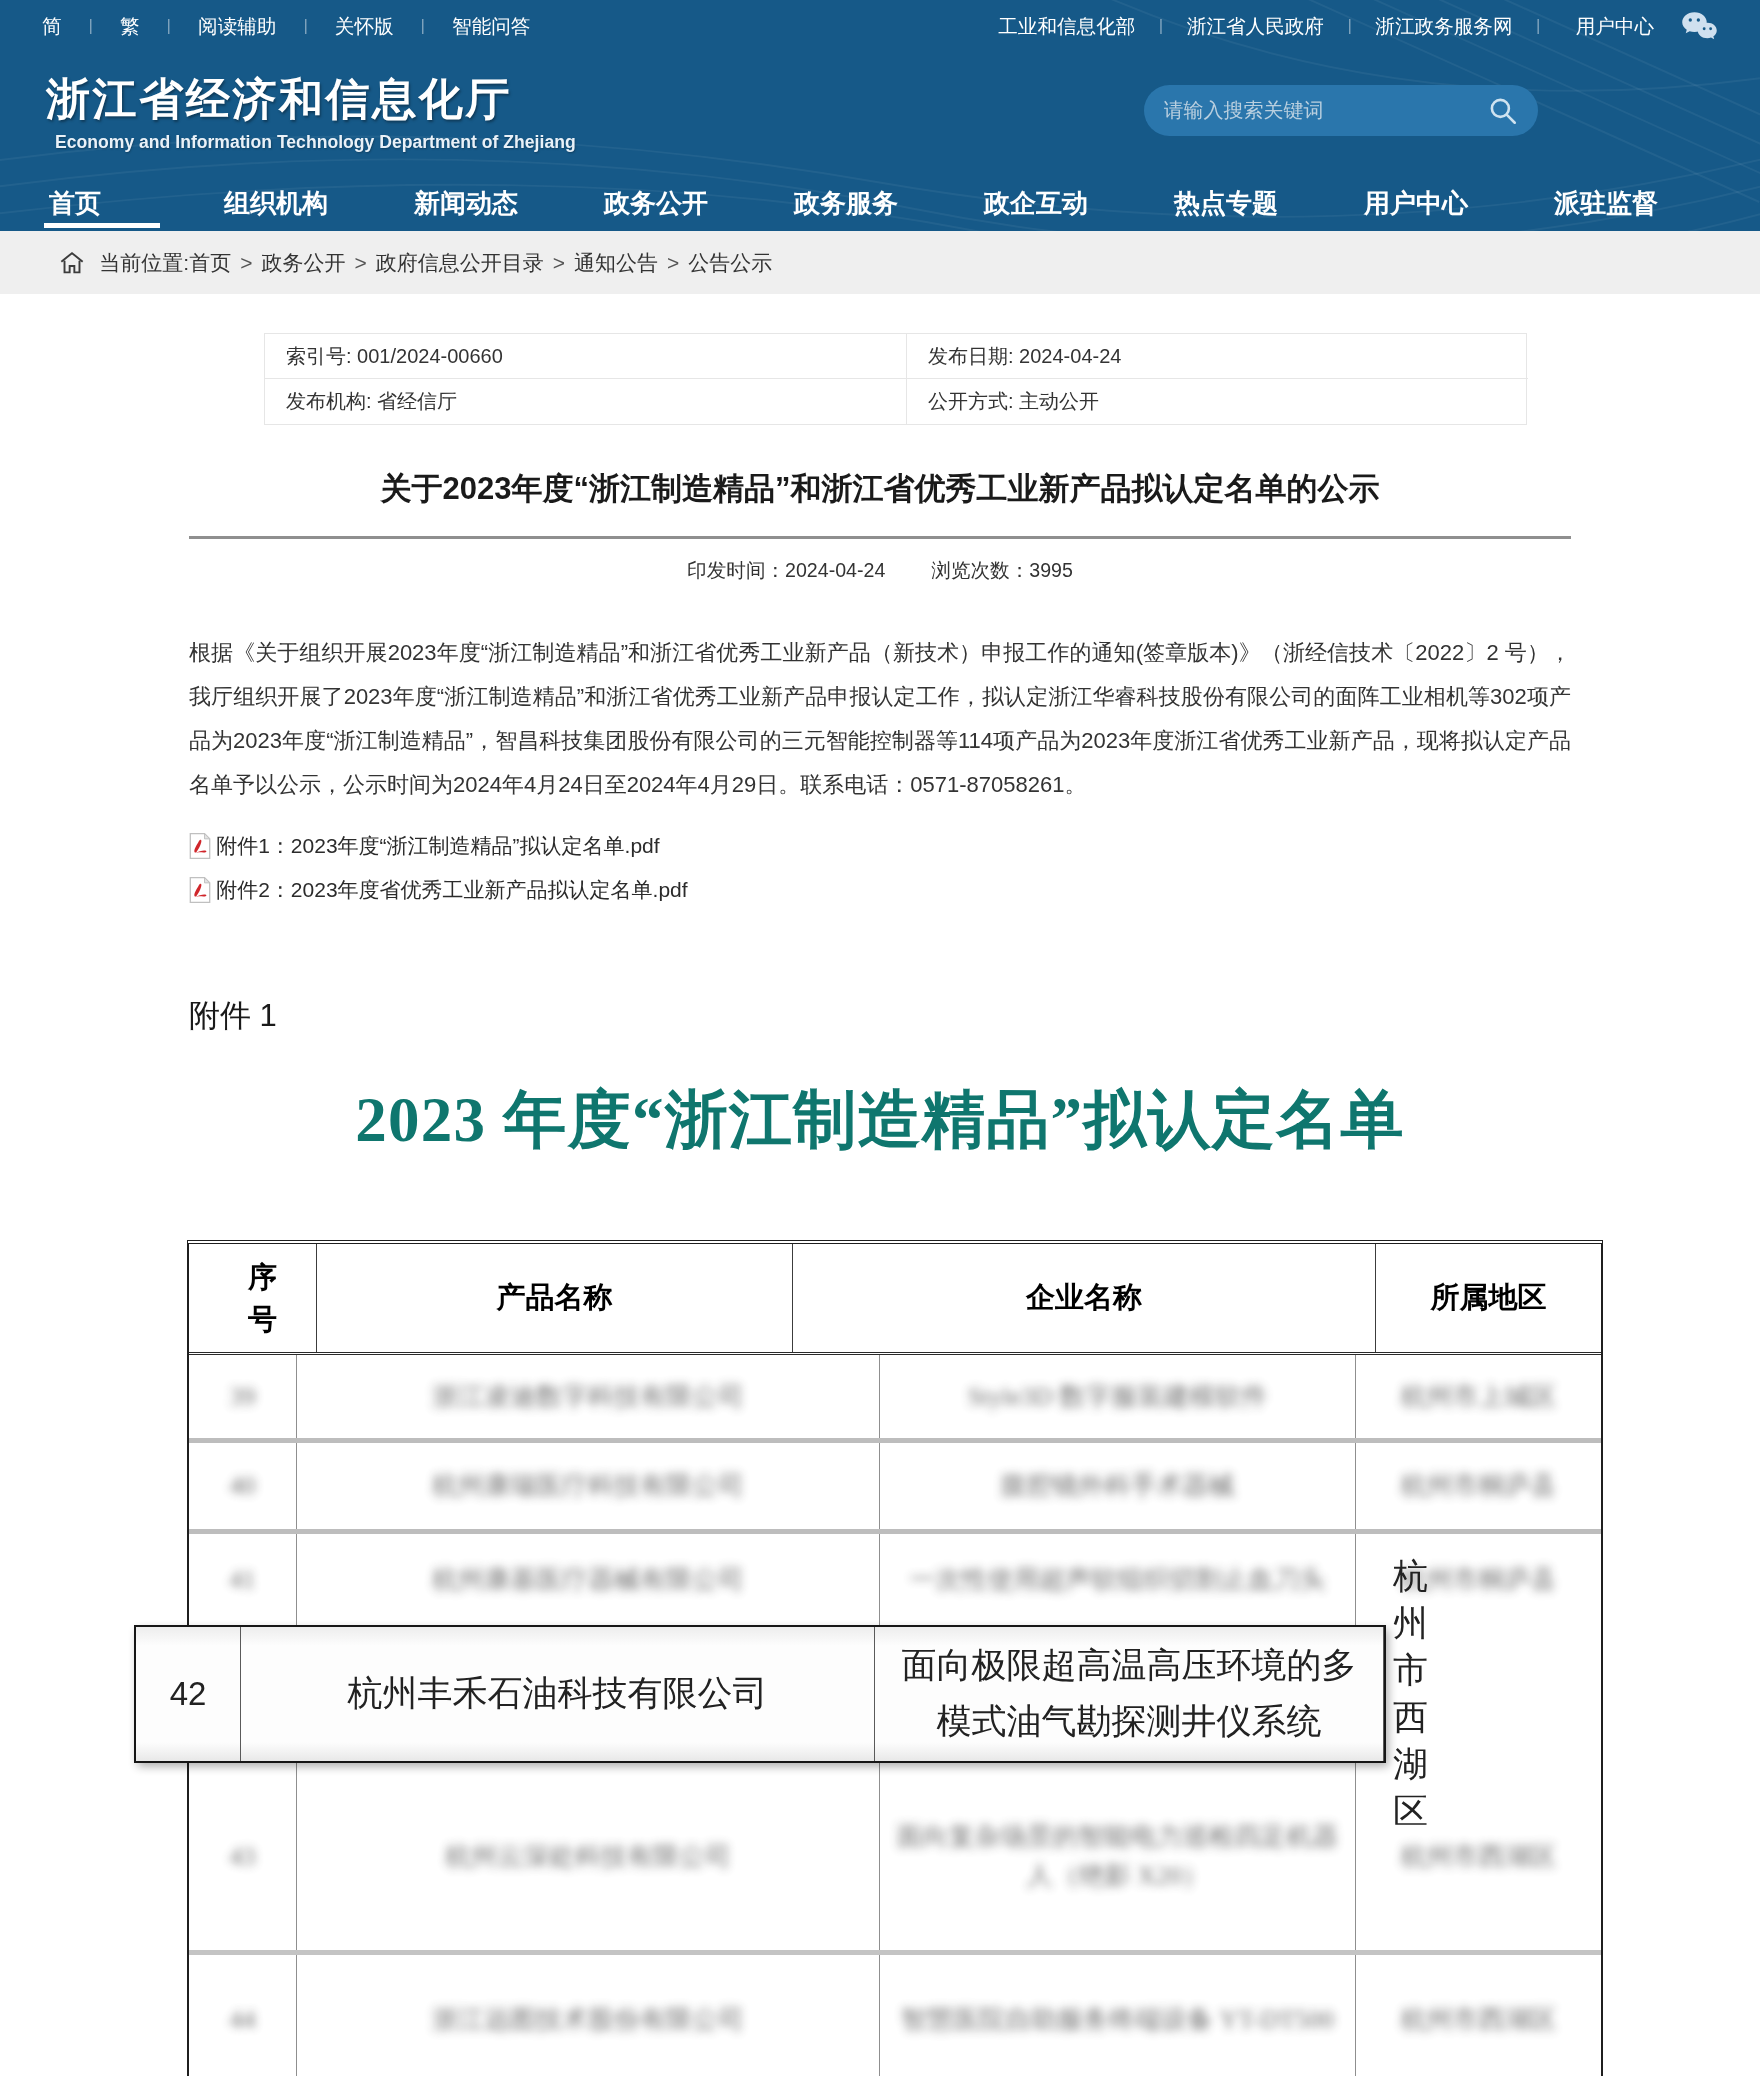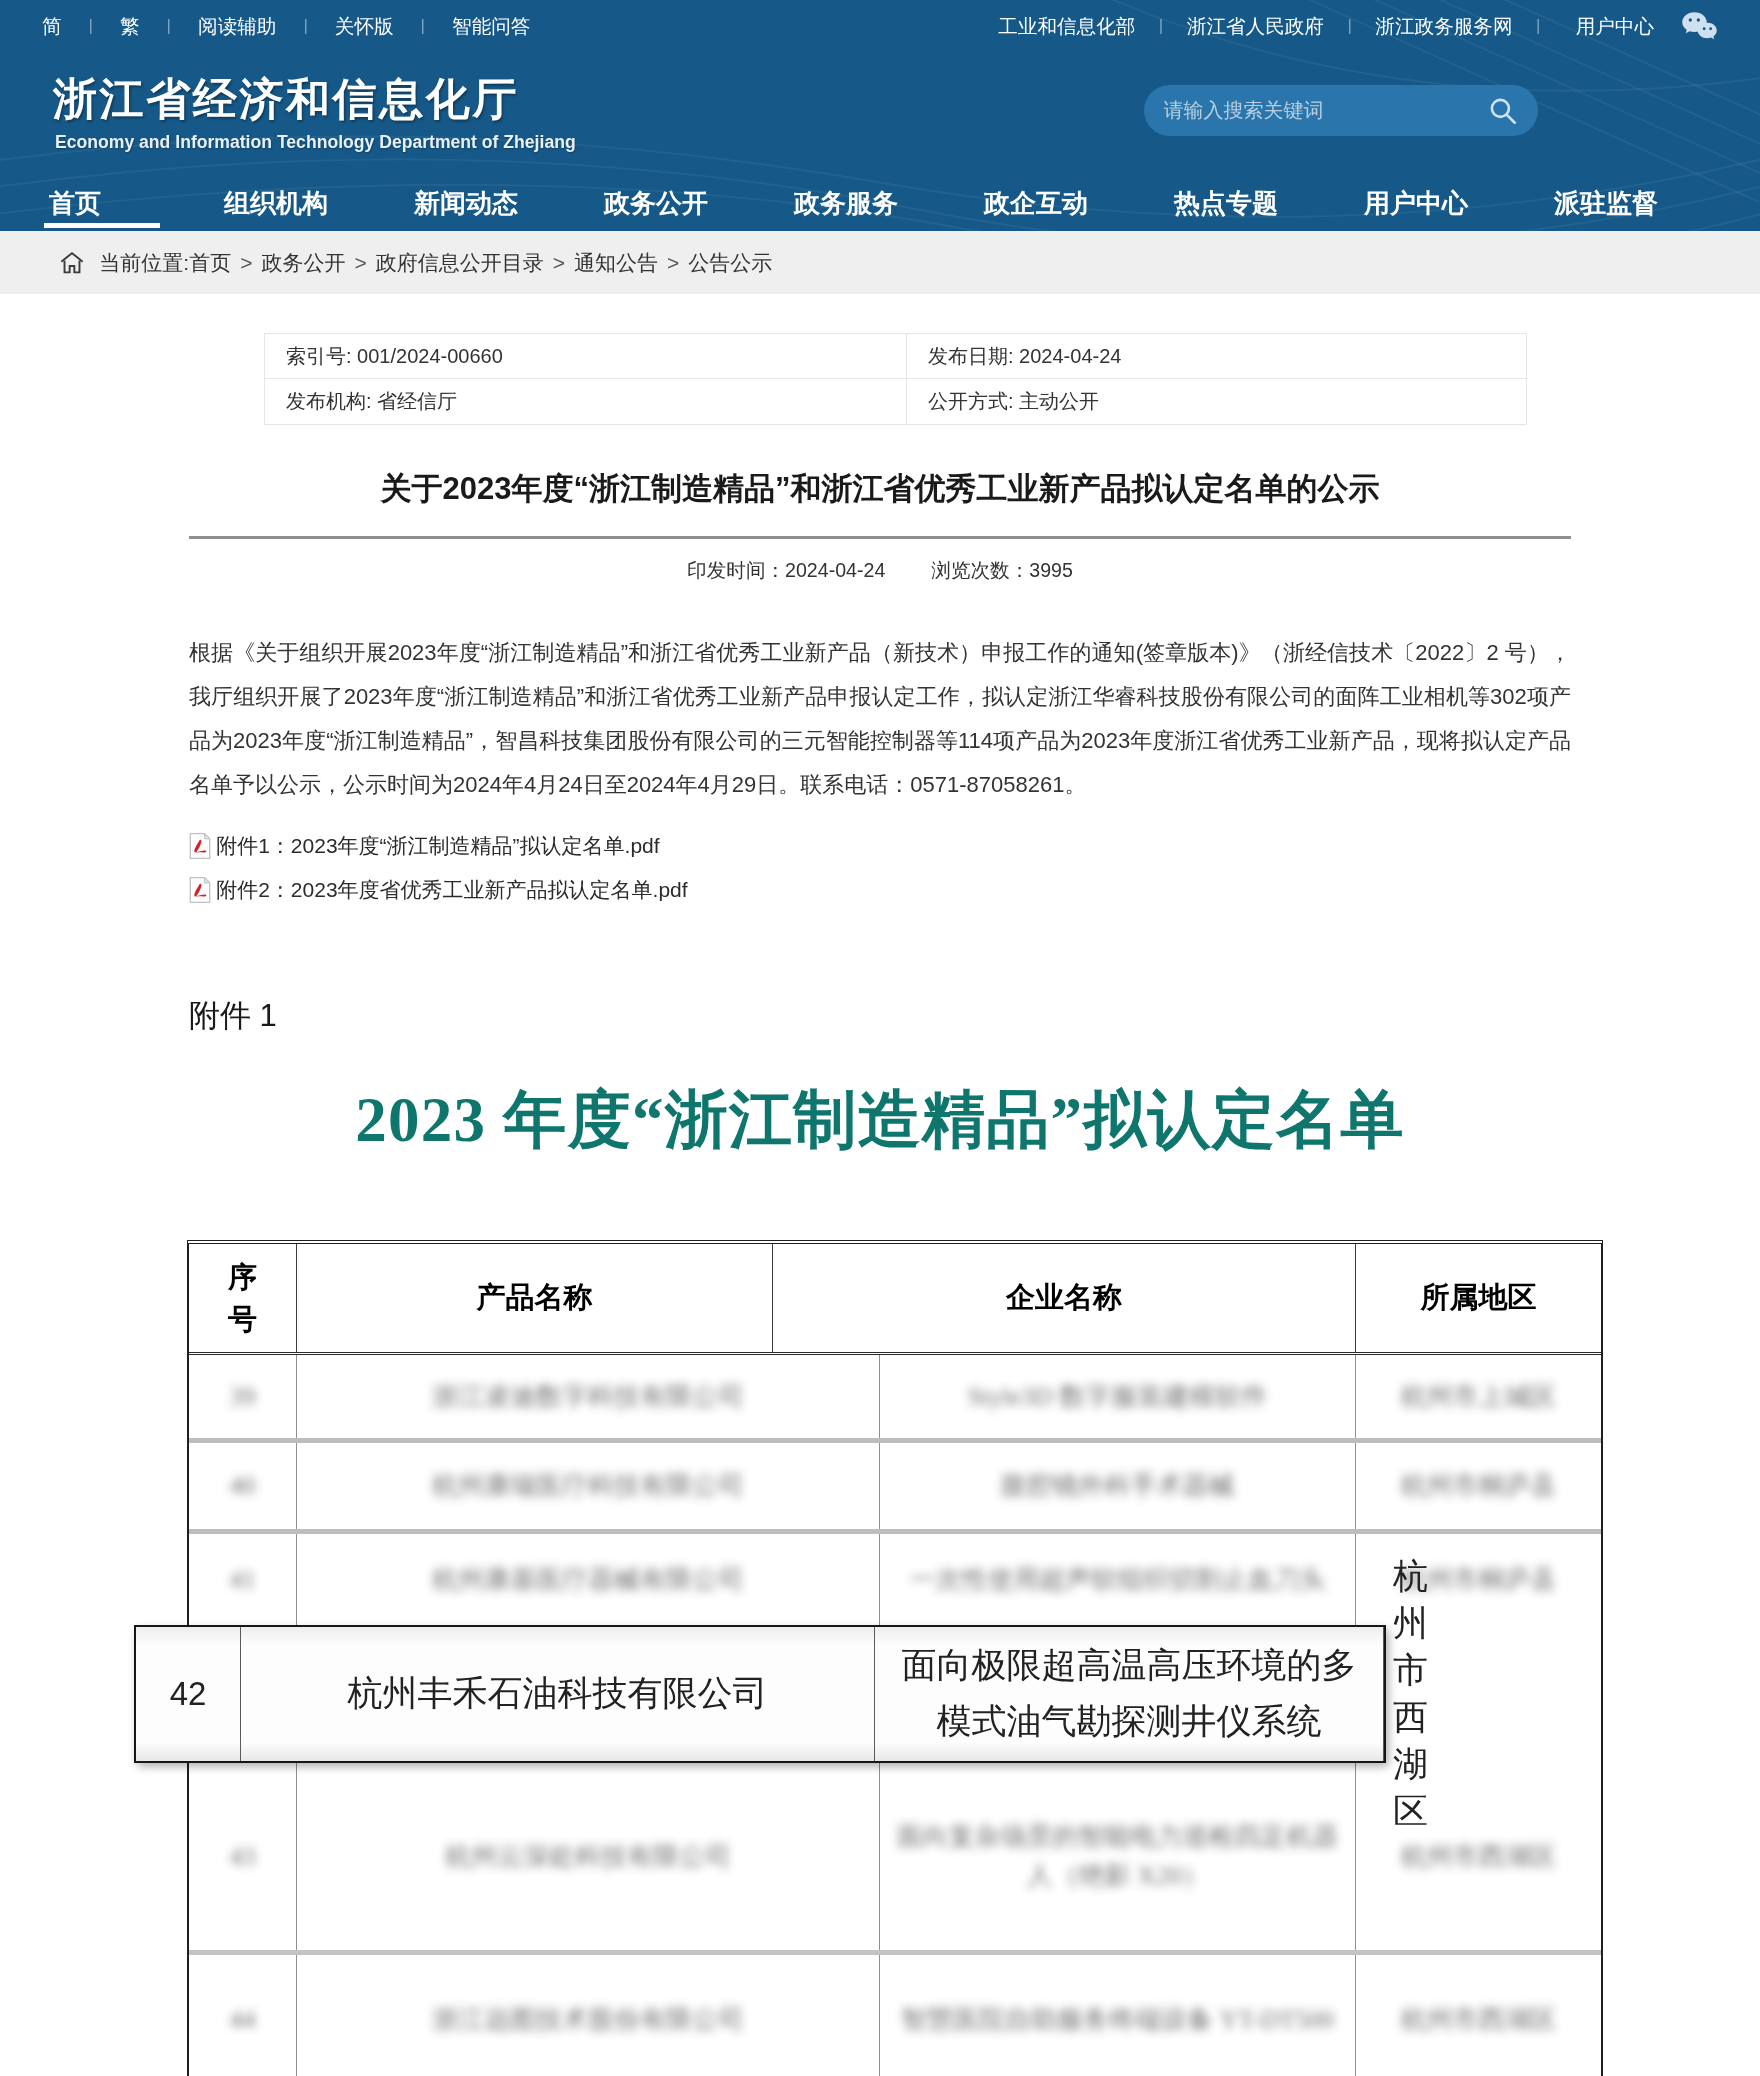--- a/index.html
+++ b/index.html
@@ -13,21 +13,21 @@
   .topbar { position:relative; display:flex; justify-content:space-between; align-items:center;
             height:52px; padding:0 42px; color:#fff; font-size:19.6px; }
   .toplinks { display:flex; align-items:center; list-style:none; }
   .toplinks li { display:flex; align-items:center; cursor:pointer; white-space:nowrap; }
   .toplinks li:not(:last-child)::after { content:"|"; color:rgba(255,255,255,.45);
             font-weight:200; margin:0 27px; font-size:17px; }
   .toplinks.right li:not(:last-child)::after { margin:0 23.5px; }
   .wechat { margin-left:26px; display:flex; align-items:center; cursor:pointer; }
 
   .logo-area { position:relative; height:124px; }
-  .site-name { position:absolute; left:53px; top:18px; color:#fff; font-size:44px; font-weight:bold;
+  .site-name { position:absolute; left:46px; top:18px; color:#fff; font-size:44px; font-weight:bold;
                letter-spacing:2.6px; text-shadow:1.3px 2px 2.6px rgba(0,0,0,.35); }
   .site-name-en { position:absolute; left:55px; top:80px; color:#e9f1f8; font-size:17.6px; font-weight:bold;
                text-shadow:0.7px 1.3px 2px rgba(0,0,0,.3); }
   .search-box { position:absolute; right:222px; top:33px; width:394px; height:51px;
                 background:#2a76ac; border-radius:26px; display:flex; align-items:center; padding:0 19.6px; }
   .search-box input { flex:1; background:transparent; border:none; outline:none;
                 color:#eaf3fa; font-size:20px; font-family:inherit; }
   .search-box input::placeholder { color:#b9cfdf; }
   .search-btn { width:30px; height:30px; cursor:pointer; flex:none; }
 
@@ -79,21 +79,21 @@
                  font-family:"Liberation Serif", serif; }
   .t-row { display:flex; width:100%; }
   .t-cell { display:flex; align-items:center; justify-content:center; text-align:center;
             border-right:1.3px solid #6e6e6e; padding:0 9px; }
   .t-cell:last-child { border-right:none; }
   .c-no      { width:108px; flex:none; }
   .c-company { width:583px; flex:none; }
   .c-product { width:476px; flex:none; }
   .c-region  { flex:1; }
 
-  .t-head { height:111px; font-weight:bold; font-size:29px; color:#000; }
+  .t-head { height:111px; font-weight:bold; font-size:29px; color:#000;padding-left:20px; }
   .t-head .t-cell { border-right:1.3px solid #3c3c3c; }
   .t-head .t-cell:last-child { border-right:none; }
   .t-head { border-bottom:3.9px double #2a2a2a; }
   .seq-wrap { display:block; width:31px; line-height:1.45; margin:0 auto; word-break:break-all; }
 
   .t-data { font-size:26px; color:#3f3f3f; line-height:1.5; }
   .t-data .t-cell { border-right:1.3px solid #8f8f8f; }
   .t-data .t-cell:last-child { border-right:none; }
   .r39 { height:88px; border-bottom:5.9px solid #bdbdbd; }
   .r40 { height:91px; border-bottom:5.9px solid #bdbdbd; }

